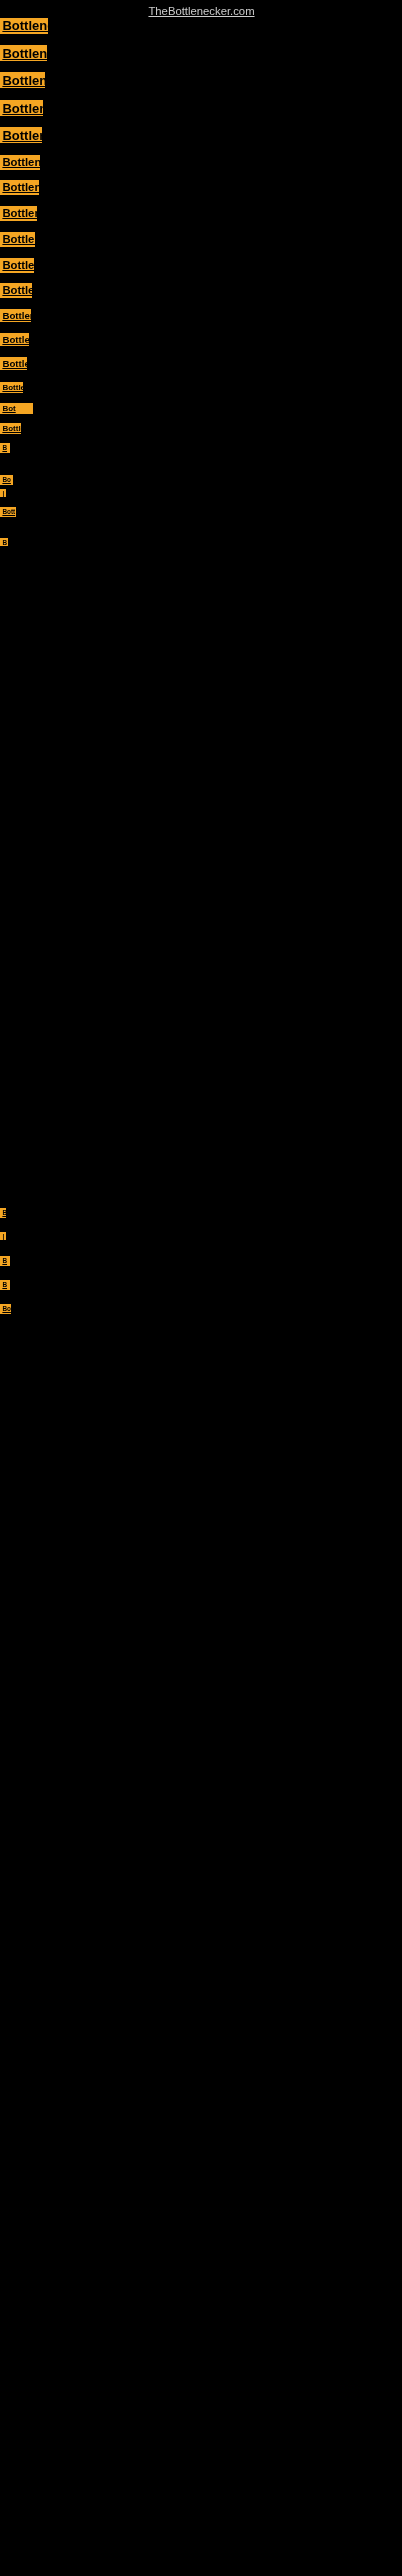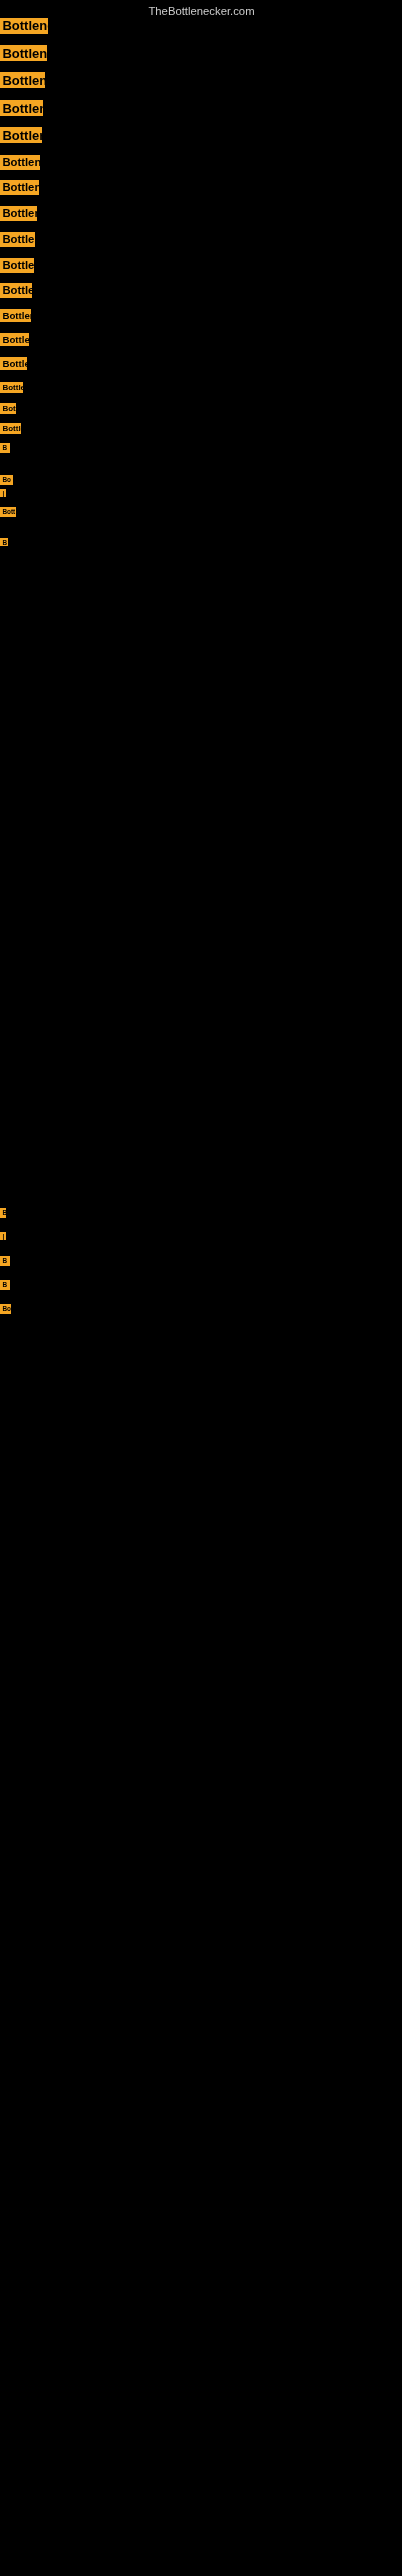--- a/index.html
+++ b/index.html
@@ -1,18 +1,19 @@
 <!DOCTYPE html>
 <html style="font-size:13px"><head>
   <meta charset="utf-8">
   <style>
     * {
       margin: 0;
       padding: 0;
       box-sizing: border-box;
+      text-decoration: underline;
     }
     body {
       background-color: #000000;
       width: 403px;
       min-height: 2576px;
       font-family: Arial, sans-serif;
       position: relative;
     }
     .site-title {
       color: #cccccc;
@@ -51,21 +52,21 @@
 <div class="bottleneck-bar" style="top: 155px; height: 14.5px; width: 40px; font-size: 11.3px;">Bottleneck resu</div>
 <div class="bottleneck-bar" style="top: 180px; height: 14.5px; width: 39px; font-size: 11.3px;">Bottleneck resu</div>
 <div class="bottleneck-bar" style="top: 206px; height: 14.5px; width: 37px; font-size: 11.3px;">Bottleneck resu</div>
 <div class="bottleneck-bar" style="top: 232px; height: 14.5px; width: 35px; font-size: 11.3px;">Bottleneck resu</div>
 <div class="bottleneck-bar" style="top: 258px; height: 14.5px; width: 34px; font-size: 11.3px;">Bottleneck resu</div>
 <div class="bottleneck-bar" style="top: 283px; height: 14.5px; width: 32px; font-size: 11.3px;">Bottleneck resu</div>
 <div class="bottleneck-bar" style="top: 309px; height: 13px; width: 31px; font-size: 9.7px;">Bottleneck re</div>
 <div class="bottleneck-bar" style="top: 333px; height: 13px; width: 29px; font-size: 9.7px;">Bottleneck re</div>
 <div class="bottleneck-bar" style="top: 357px; height: 13px; width: 27px; font-size: 9.7px;">Bottleneck re</div>
 <div class="bottleneck-bar" style="top: 382px; height: 11.3px; width: 22.5px; font-size: 8px;">Bottlenec</div>
-<div class="bottleneck-bar" style="top: 403px; height: 11.3px; width: 16px; font-size: 8px; text-align: center;">Bot</div>
+<div class="bottleneck-bar" style="top: 403px; height: 11.3px; width: 33px; font-size: 8px; text-align: center;">Bot</div>
 <div class="bottleneck-bar" style="top: 423px; height: 11.3px; width: 21px; font-size: 8px;">Bottlen</div>
 <div class="bottleneck-bar" style="top: 443px; height: 9.7px; width: 9.7px; font-size: 6.4px;">B</div>
 <div class="bottleneck-bar" style="top: 475px; height: 9.7px; width: 13px; font-size: 6.4px;">Bo</div>
 <div class="bottleneck-bar" style="top: 489px; height: 8px; width: 6.4px; font-size: 6.4px;">|</div>
 <div class="bottleneck-bar" style="top: 507px; height: 9.7px; width: 16px; font-size: 6.4px;">Bott</div>
 <div class="bottleneck-bar" style="top: 538px; height: 8px; width: 8px; font-size: 6.4px;">B</div>
 <div class="bottleneck-bar" style="top: 1208px; height: 9.7px; width: 6.4px; font-size: 6.4px;">B</div>
 <div class="bottleneck-bar" style="top: 1232px; height: 8px; width: 6.4px; font-size: 6.4px;">|</div>
 <div class="bottleneck-bar" style="top: 1256px; height: 9.7px; width: 9.7px; font-size: 6.4px;">B</div>
 <div class="bottleneck-bar" style="top: 1280px; height: 9.7px; width: 9.7px; font-size: 6.4px;">B</div>

